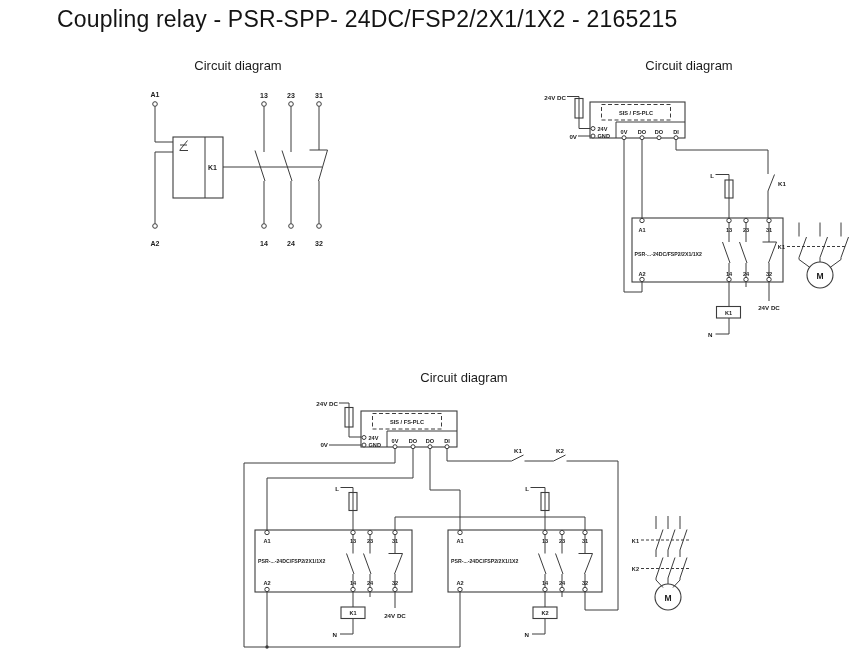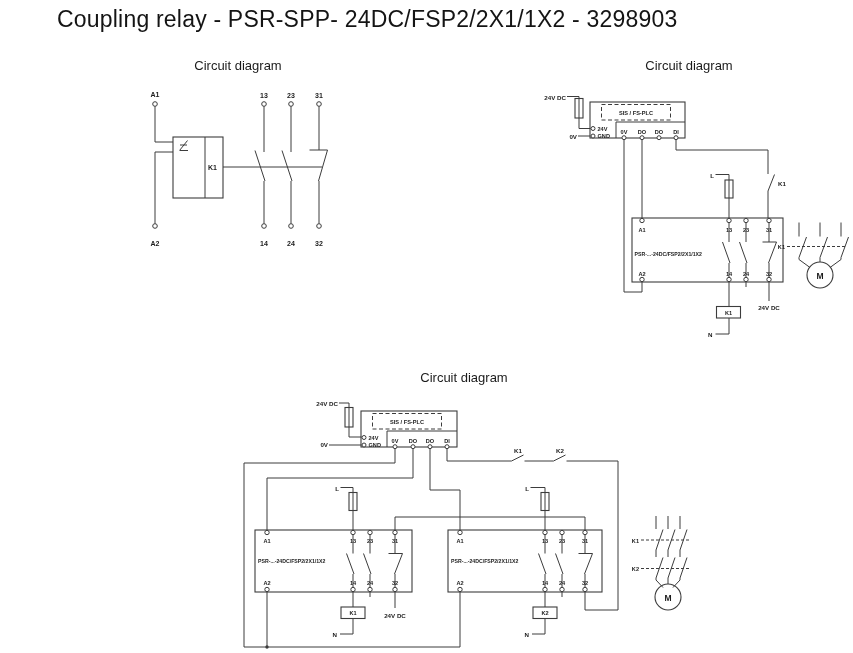--- a/index.html
+++ b/index.html
@@ -21,21 +21,21 @@
   .hd{font-size:13px;font-weight:400}
   .t7{font-size:7px;font-weight:bold}
   .t6{font-size:6.2px;font-weight:bold}
   .t55{font-size:5.6px;font-weight:bold}
   .t52{font-size:5.2px;font-weight:bold}
   .t8{font-size:8.5px;font-weight:bold}
 </style>
 </head>
 <body>
 
-<div class="page-title">Coupling relay - PSR-SPP- 24DC/FSP2/2X1/1X2 - 3298903</div>
+<div class="page-title">Coupling relay - PSR-SPP- 24DC/FSP2/2X1/1X2 - 2165215</div>
 
 <svg id="svg-simple" width="320" height="210" viewBox="60 50 320 210">
   <text class="hd" x="238" y="70" text-anchor="middle">Circuit diagram</text>
 
   <g>
     <text class="t7" x="155" y="97" text-anchor="middle">A1</text>
     <circle class="tc" cx="155" cy="104" r="2.3"></circle>
     <path class="w" d="M155 106.3 V142 H173"></path>
     <path class="w" d="M155 223.7 V152 H173"></path>
     <circle class="tc" cx="155" cy="226" r="2.3"></circle>

